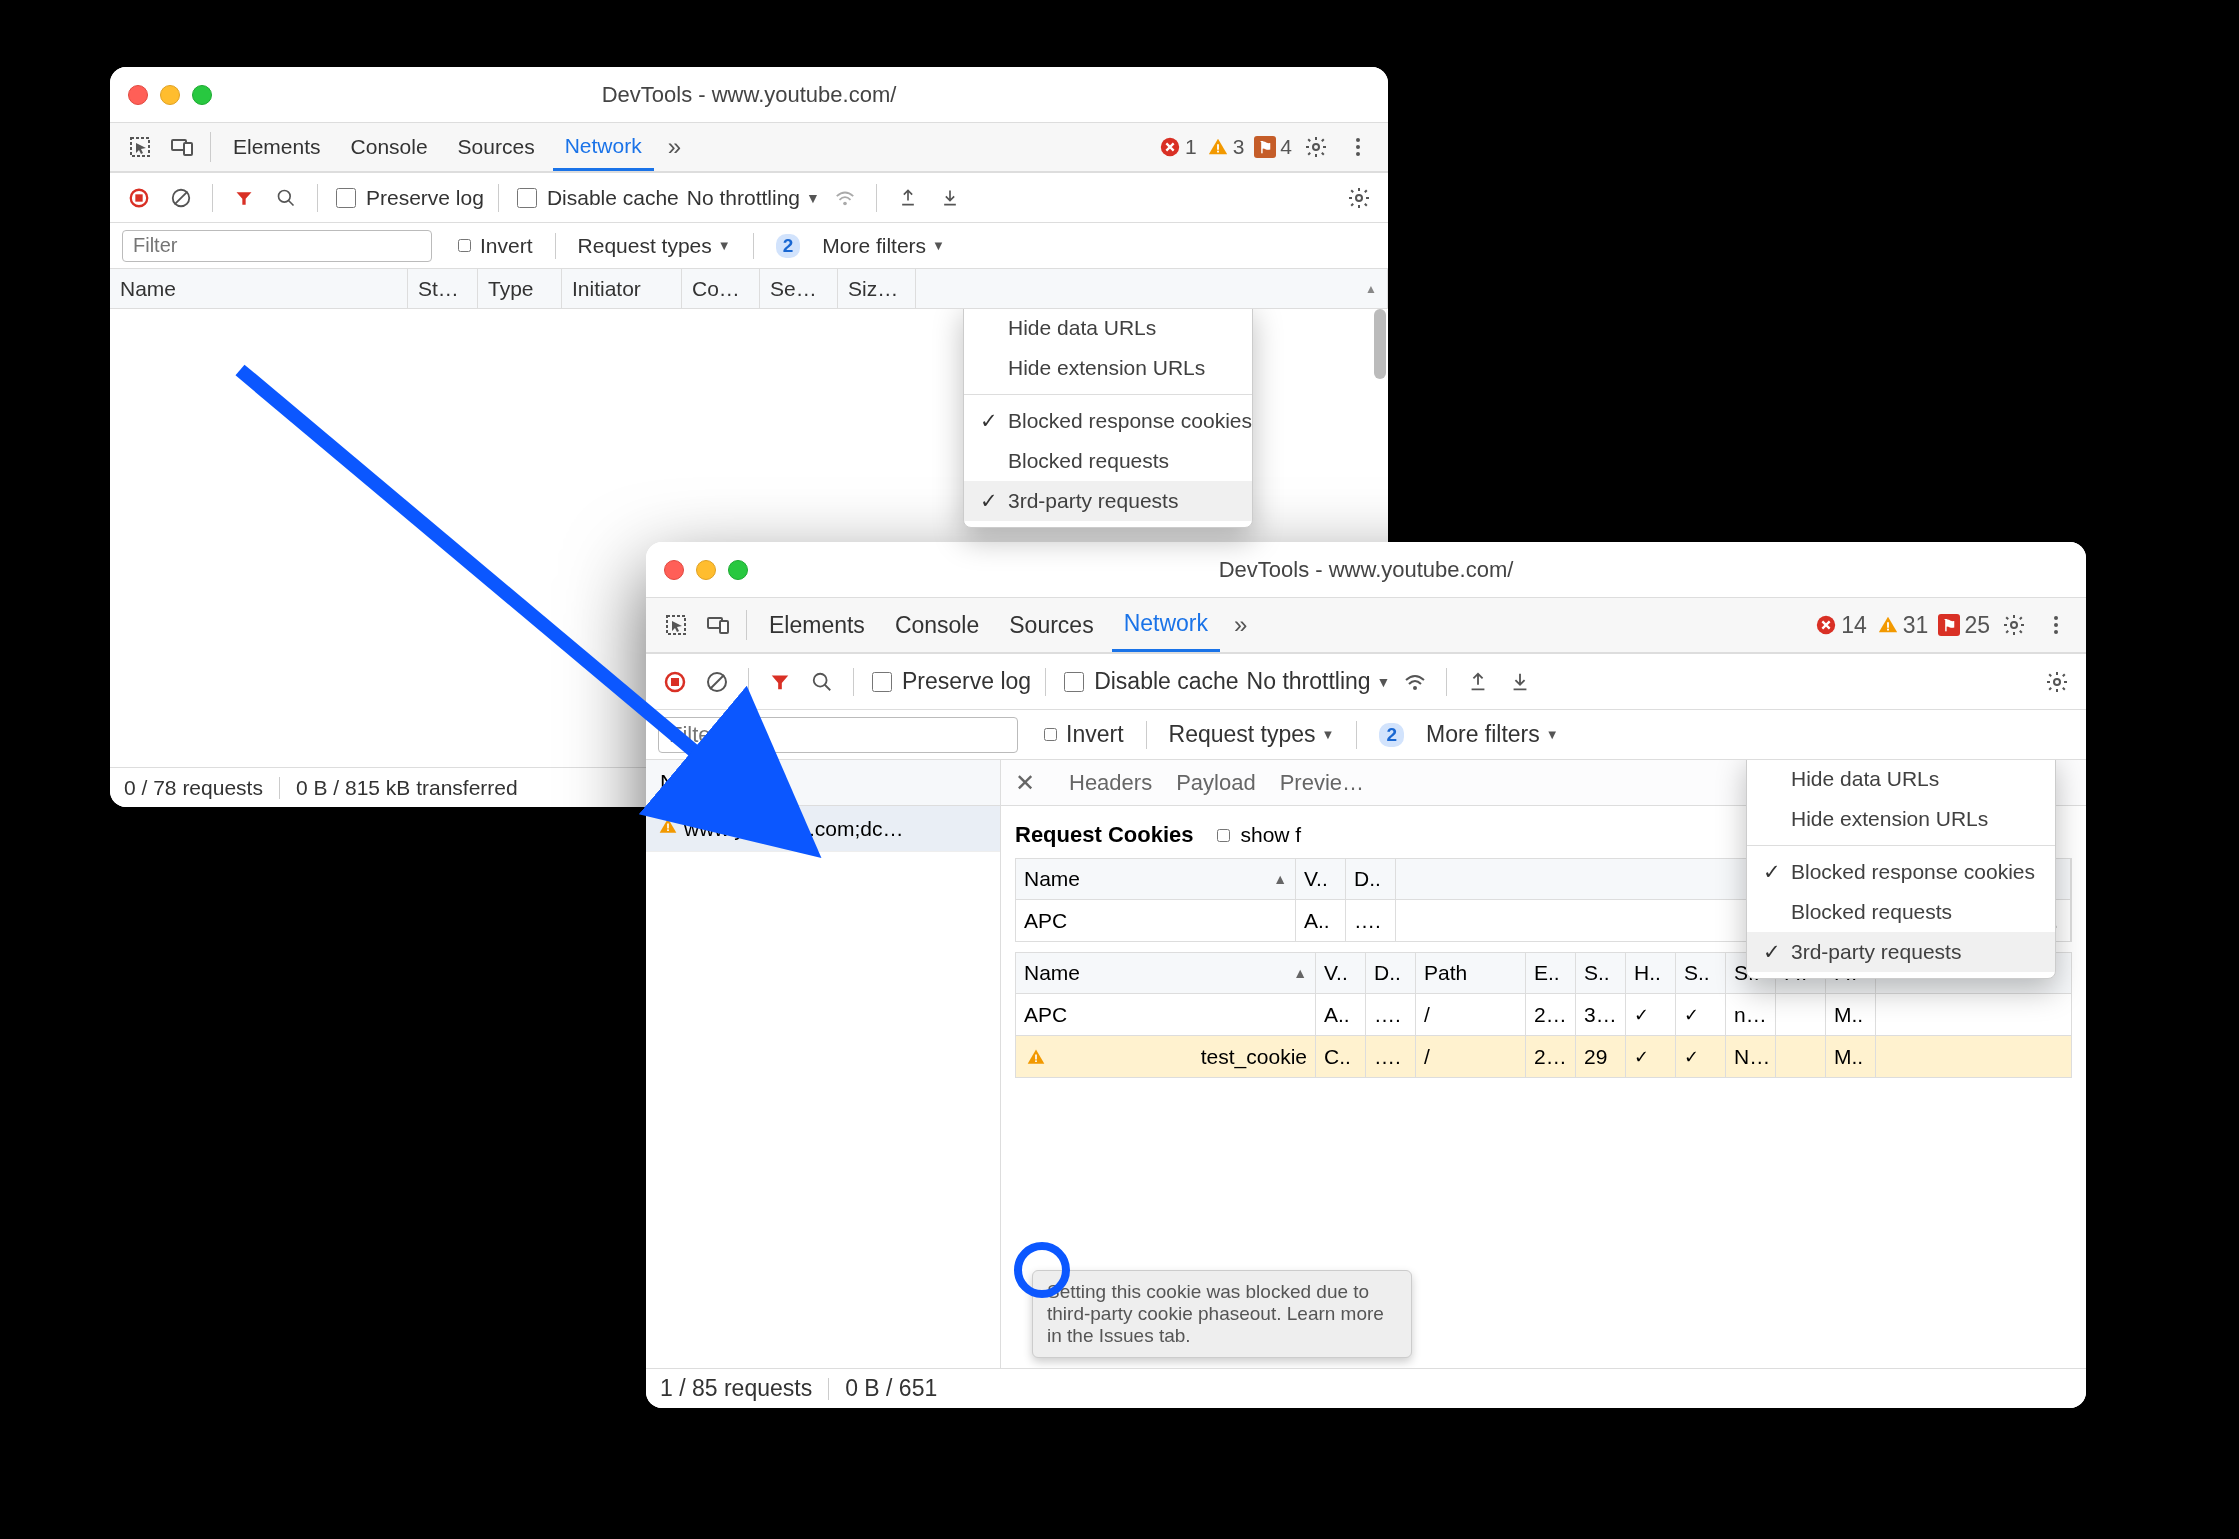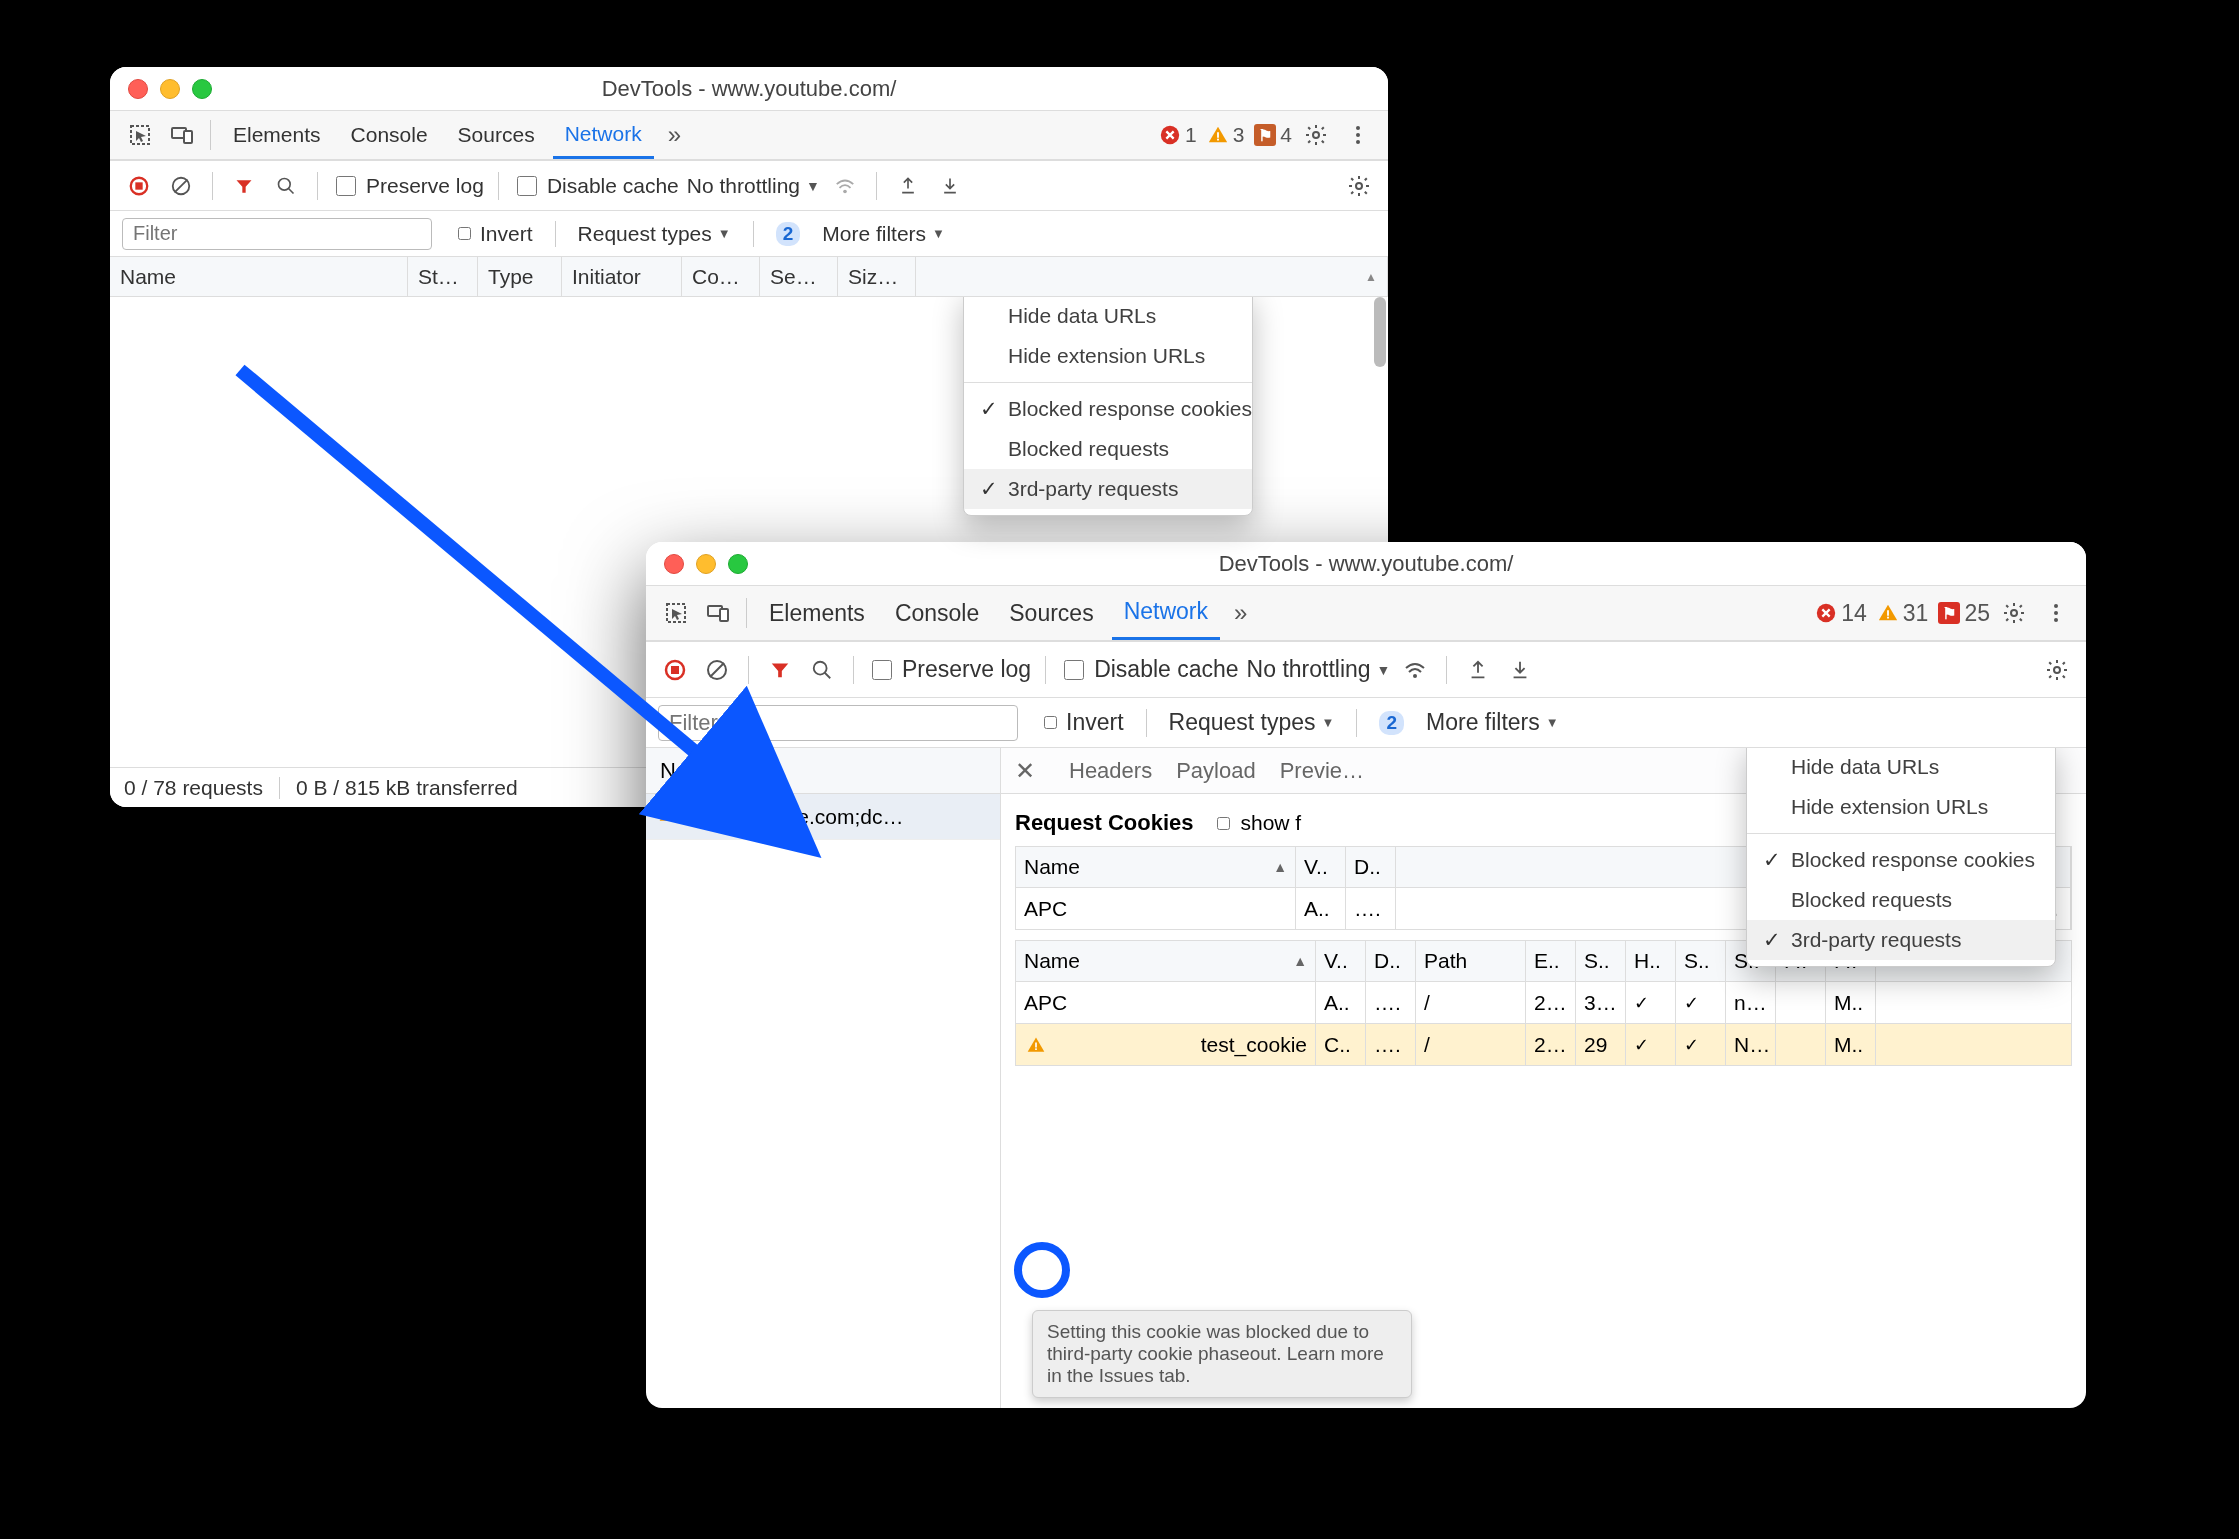--- a/index.html
+++ b/index.html
@@ -9,21 +9,21 @@
     position: absolute;
     background: #fff;
     border-radius: 16px;
     box-shadow: 0 30px 80px rgba(0,0,0,0.6);
     overflow: hidden;
     display: flex;
     flex-direction: column;
   }
 
   .title-bar {
-    height: 44px;
+    height: 56px;
     display: flex;
     align-items: center;
     padding: 0 18px;
     background: #ffffff;
     position: relative;
     border-bottom: 1px solid #ddd;
   }
   .traffic { display: flex; gap: 12px; position: absolute; left: 18px; }
   .dot { width: 20px; height: 20px; border-radius: 50%; }
   .dot.red { background: #ff5f57; border:1px solid #e14940; }
@@ -598,20 +598,25 @@
     <div class="menu" style="right:30px; top:-8px; width:310px;">
       <div class="mi">Hide data URLs</div>
       <div class="mi">Hide extension URLs</div>
       <div class="mdiv"></div>
       <div class="mi checked">Blocked response cookies</div>
       <div class="mi">Blocked requests</div>
       <div class="mi checked hov">3rd-party requests</div>
     </div>
   </div>
 
+  <div class="statusbar" style="font-size:23px;">
+    <span>1 / 85 requests</span>
+    <div class="sbsep"></div>
+    <span>0 B / 651</span>
+  </div>
 
   <div class="annot-circle" style="left:368px; top:700px;"></div>
 </div>
 
 <svg class="arrow" style="left:210px; top:350px;" width="640" height="530">
   <defs>
     <marker id="ahead" markerWidth="14" markerHeight="14" refX="10" refY="6" orient="auto">
       <path d="M0,0 L12,6 L0,12 Z" fill="#0b57ff"></path>
     </marker>
   </defs>

